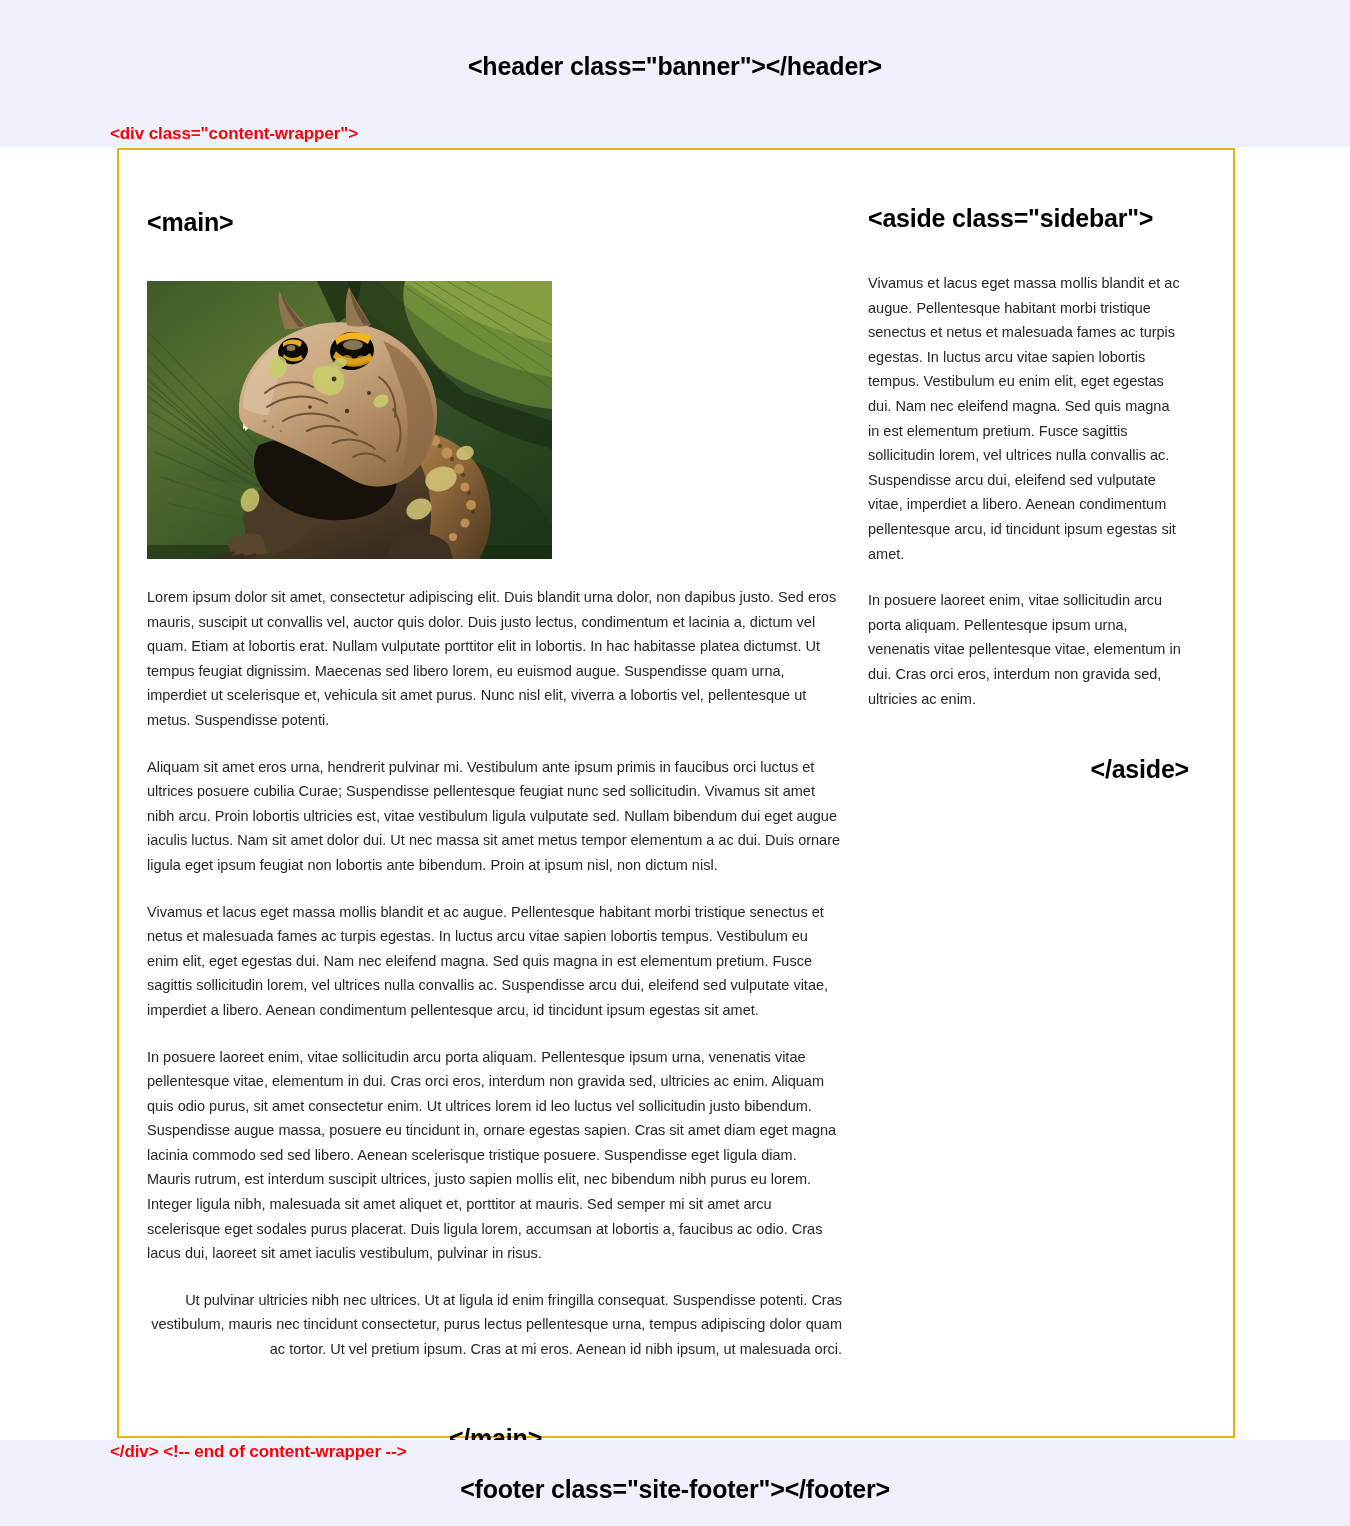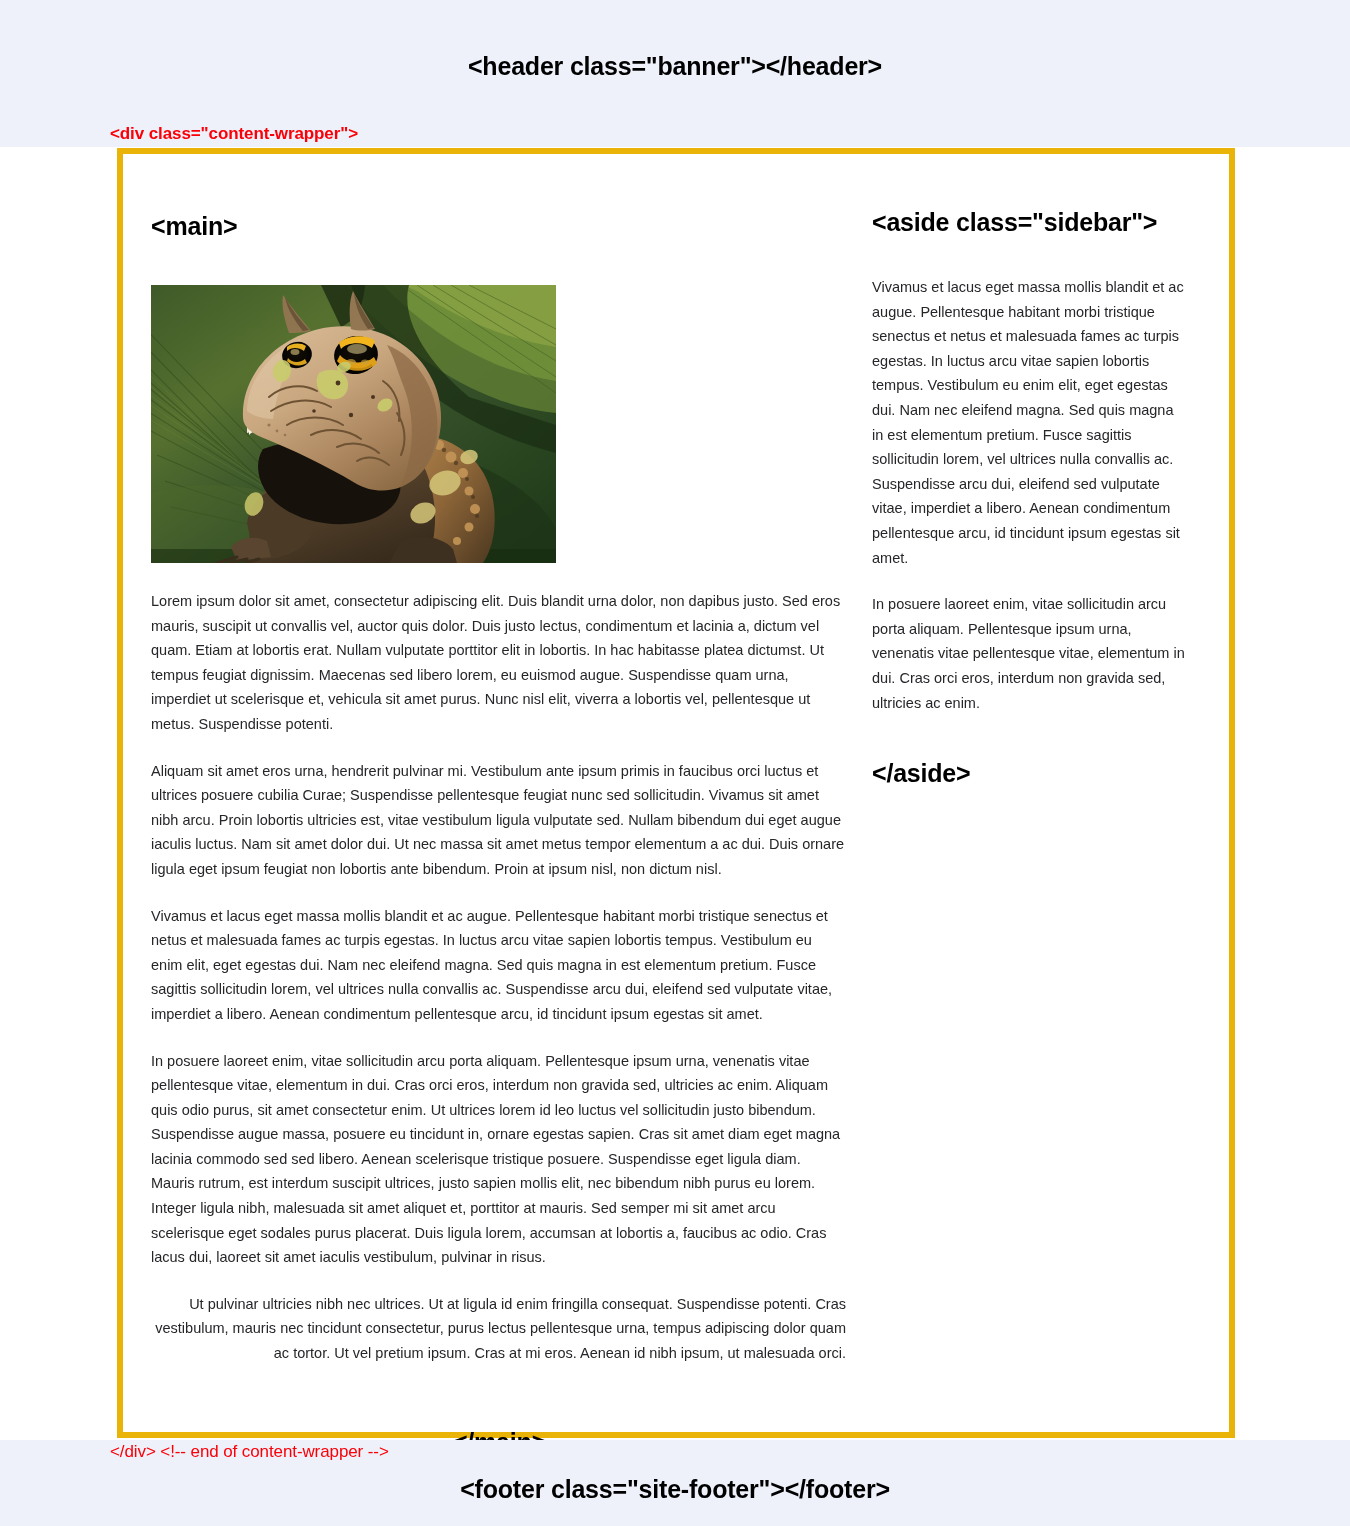--- a/index.html
+++ b/index.html
@@ -44,21 +44,21 @@
     letter-spacing: -0.1px;
   }
 
   
   .content-wrapper {
     position: absolute;
     left: 117px;
     top: 148px;
     width: 1118px;
     height: 1290px;
-    border: 6px solid #eab308;
+    border: 2px solid #eab308;
     box-sizing: border-box;
     background: #ffffff;
     display: flex;
     flex-direction: row;
     align-items: flex-start;
   }
 
   
   .main {
     width: 725px;
@@ -98,21 +98,21 @@
   }
   .main p:last-of-type { margin-bottom: 0; text-align: right; }
 
   
   .sidebar {
     width: 345px;
     padding: 54px 0 0 24px;
     box-sizing: border-box;
   }
   .aside-tag { margin: 0 0 38px 0; }
-  .aside-close-tag { margin: 44px 0 0 0; }
+  .aside-close-tag { margin: 44px 0 0 0; text-align: right; }
   .sidebar p {
     font-size: 14.5px;
     line-height: 24.6px;
     color: #26262a;
     margin: 0 0 22px 0;
     width: 314px;
   }
 
   
   .footer-area {
@@ -121,21 +121,21 @@
     top: 1440px;
     width: 100%;
     height: 86px;
     background: #eef1fa;
   }
   .wrapper-close-label {
     position: absolute;
     left: 110px;
     top: 1442px;
     font-size: 17px;
-    font-weight: normal;
+    font-weight: bold;
     color: #fb0007;
     letter-spacing: -0.1px;
     z-index: 3;
   }
   .footer-label {
     position: absolute;
     top: 1475px;
     left: 0;
     width: 100%;
     text-align: center;

